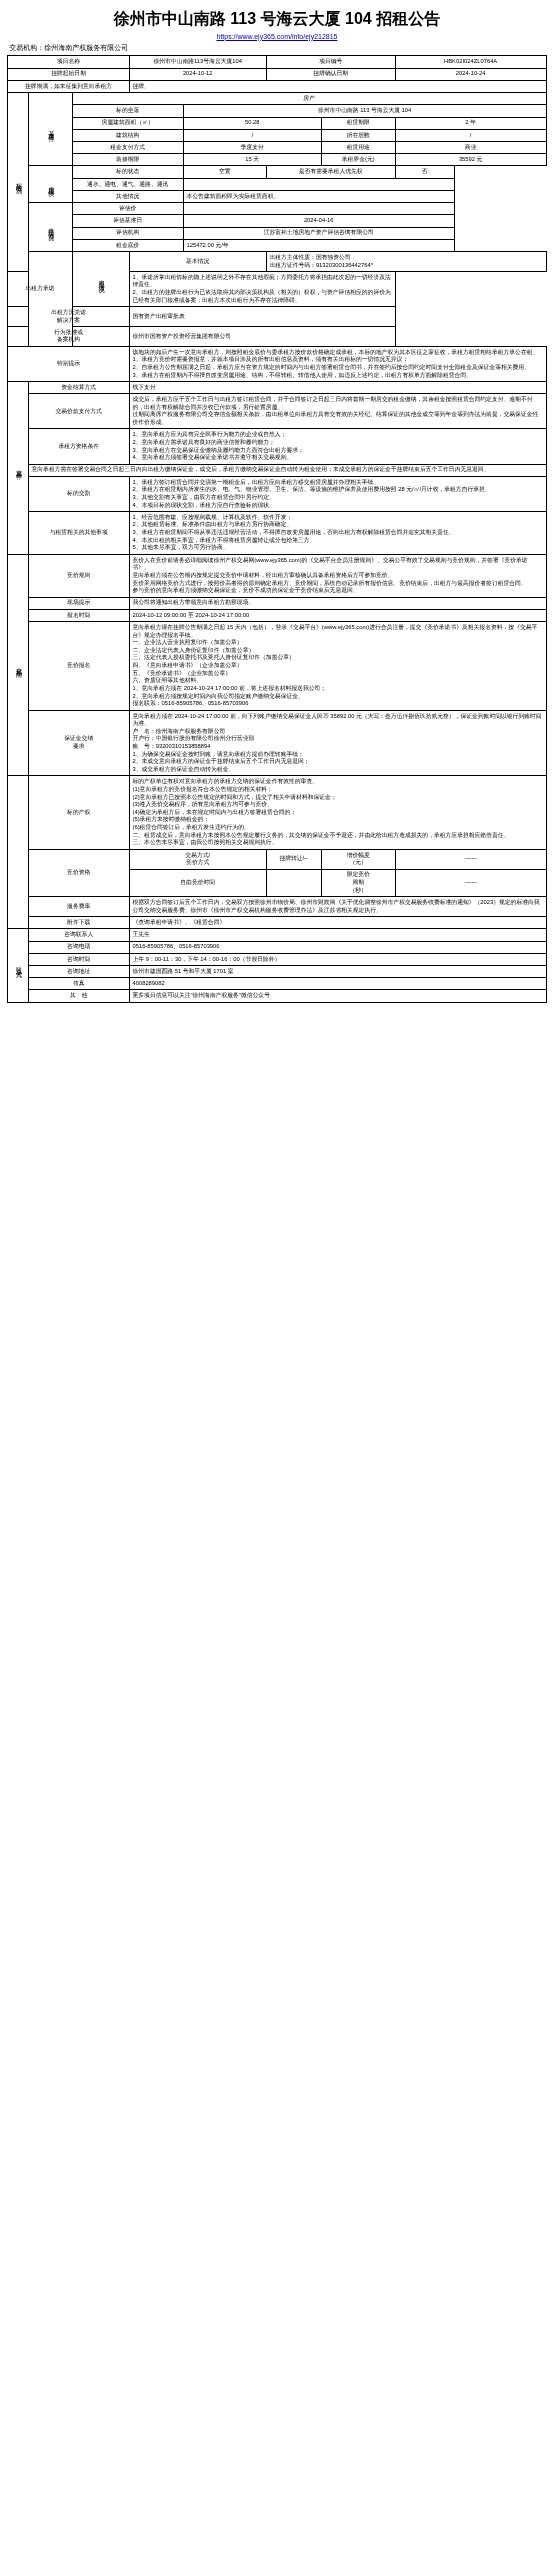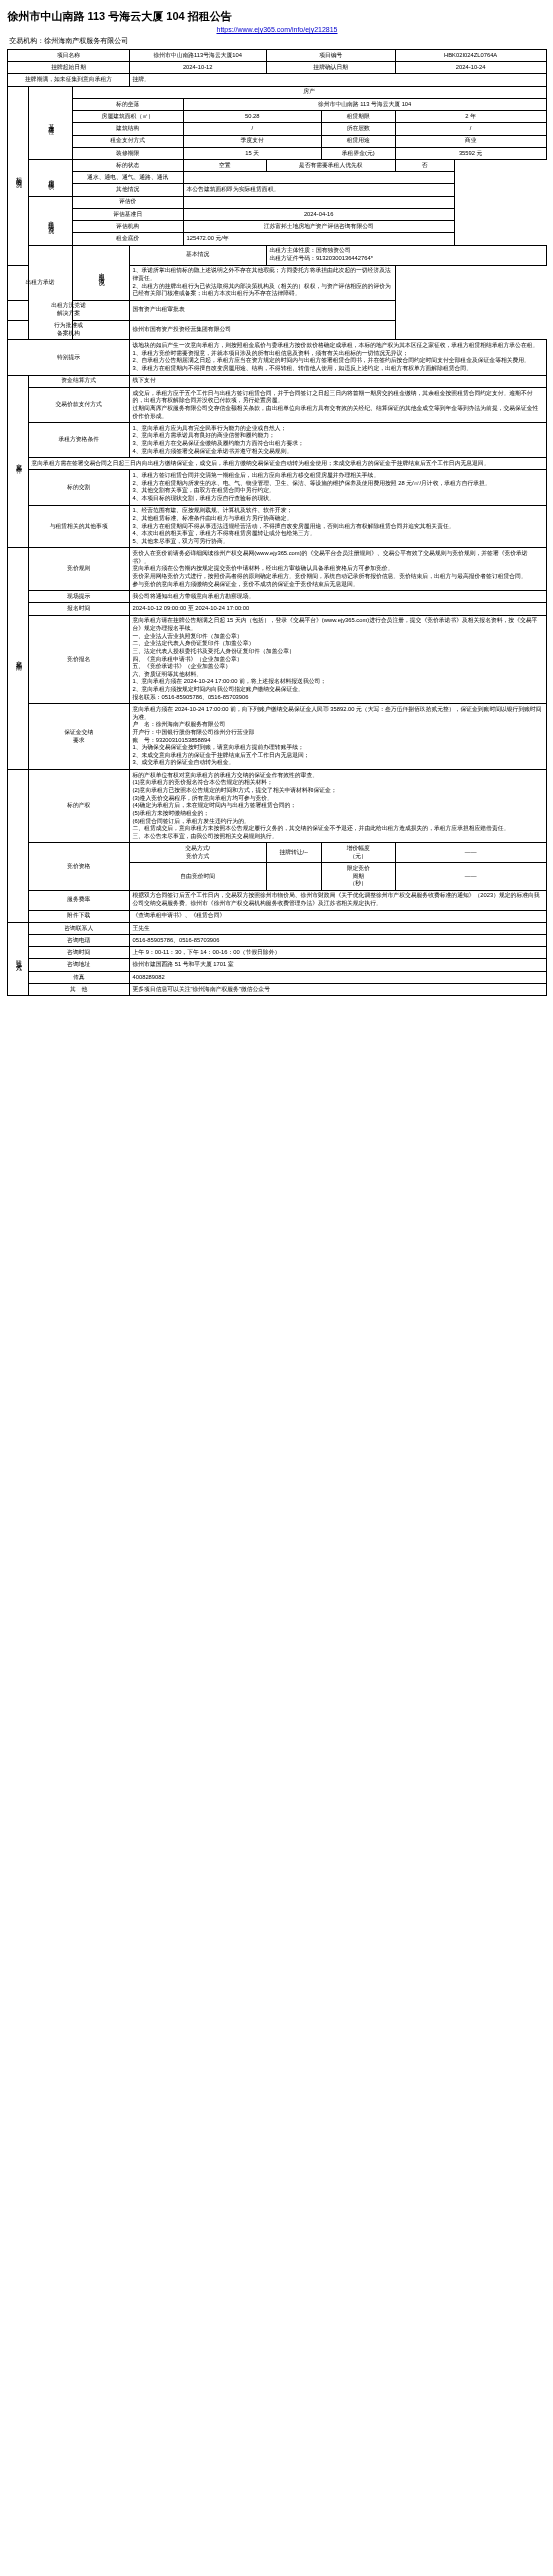--- a/index.html
+++ b/index.html
@@ -5,23 +5,23 @@
   * { box-sizing: border-box; }
   body {
     margin: 0;
     background: #ffffff;
     font-family: "Liberation Sans", sans-serif;
     color: #000;
     width: 554px;
   }
   .page { width: 554px; padding: 5.5px 7.4px 9.2px 7.4px; }
   h1.title {
-    font-size: 11px;
+    font-size: 16px;
     font-weight: bold;
-    text-align: left;
+    text-align: center;
     margin: 3.7px 0 2.8px 0;
     line-height: 1.3;
   }
   .url {
     text-align: center;
     font-size: 7px;
     color: #0000cc;
     text-decoration: underline;
     margin-bottom: 2.8px;
   }

